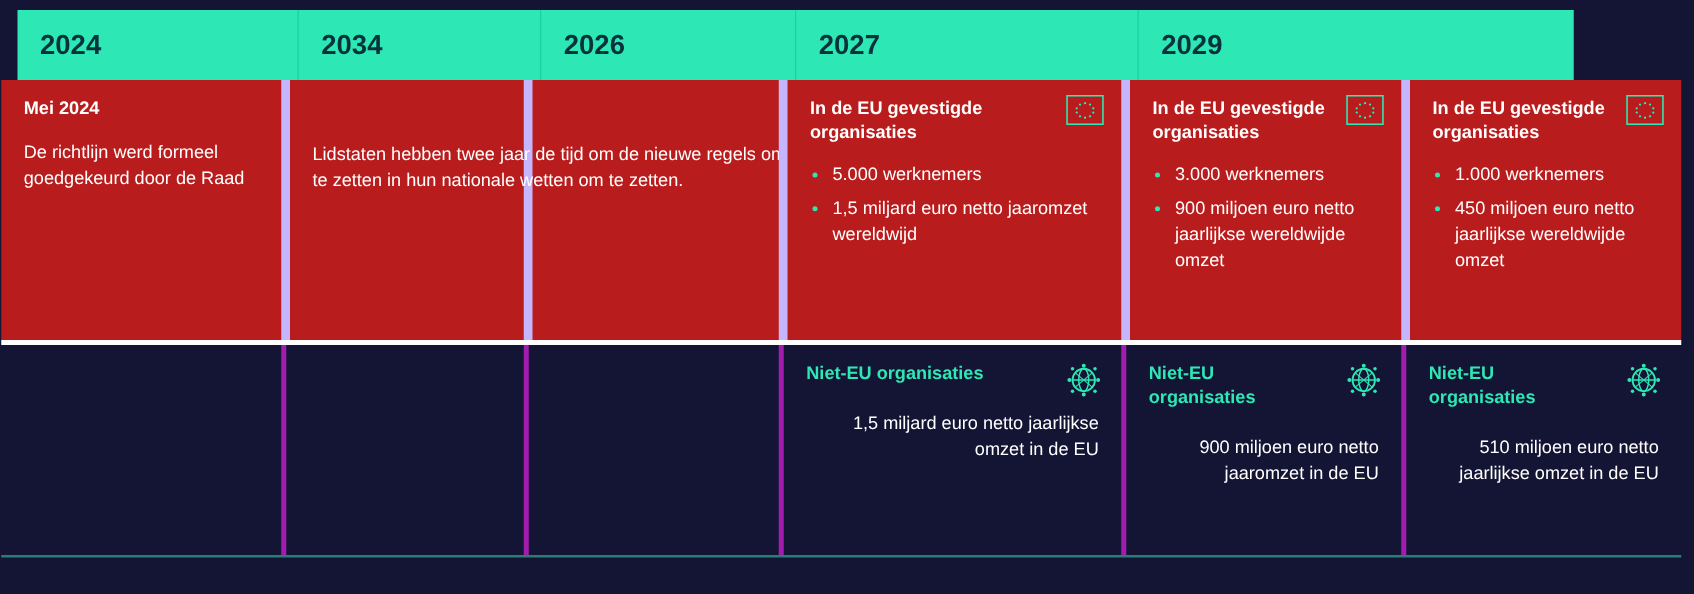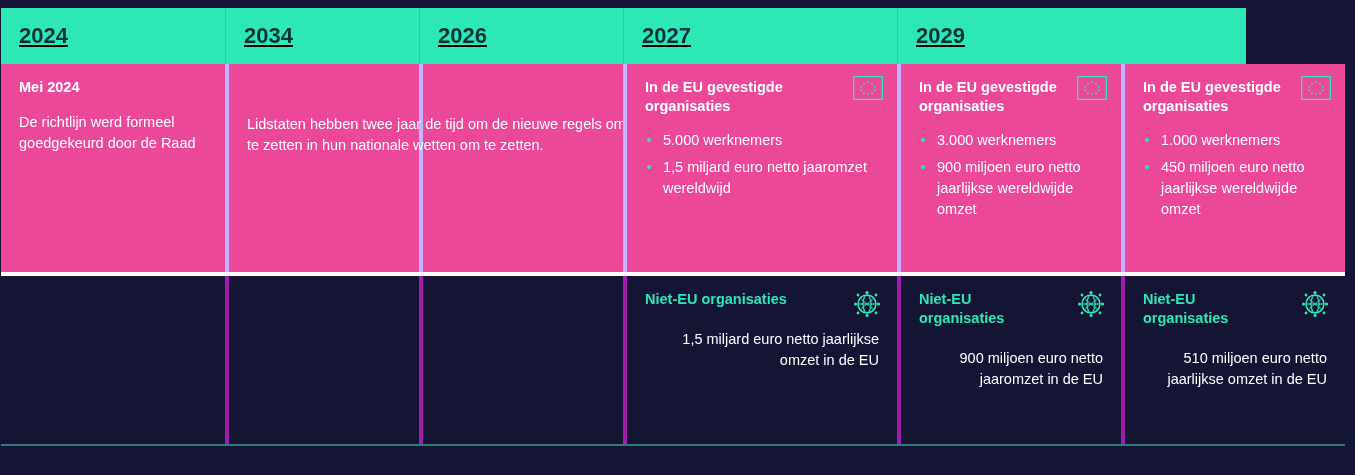--- a/index.html
+++ b/index.html
@@ -16,27 +16,26 @@
   #timeline {
     position: relative;
     width: 1355px;
     height: 475px;
     background: #141434;
   }
 
   
   .header-row {
     position: absolute;
-    left: 1px;
+    left: 14px;
     top: 8px;
     width: 1245px;
     height: 56px;
     background: #2DE8B5;
     display: flex;
-    text-decoration: underline;
   }
   .year-cell {
     display: flex;
     align-items: center;
     font-size: 22px;
     font-weight: bold;
     color: #08323C;
     padding-left: 18px;
     box-sizing: border-box;
   }
@@ -48,21 +47,21 @@
   .band {
     position: absolute;
     left: 1px;
     width: 1344px;
     display: flex;
     box-sizing: border-box;
   }
   .band-top {
     top: 64px;
     height: 208px;
-    background: #ec4899;
+    background: #b91c1c;
   }
   .band-divider {
     position: absolute;
     left: 1px;
     top: 272px;
     width: 1344px;
     height: 4px;
     background: #FFFFFF;
   }
   .band-bottom {
@@ -77,21 +76,21 @@
     width: 1344px;
     height: 2px;
     background: #2A7C76;
   }
 
   .cell {
     box-sizing: border-box;
     padding: 14px 18px 10px 18px;
     position: relative;
   }
-  .band-top .cell + .cell { border-left: 4px solid #c4b5fd; }
+  .band-top .cell + .cell { border-left: 7px solid #c4b5fd; }
   .band-bottom .cell + .cell { border-left: 4px solid #a21caf; }
 
   
   .c0 { width: 224px; }
   .c1 { width: 194px; }
   .c2 { width: 204px; }
   .c3 { width: 274px; }
   .c4 { width: 224px; }
   .c5 { width: 224px; }
 

